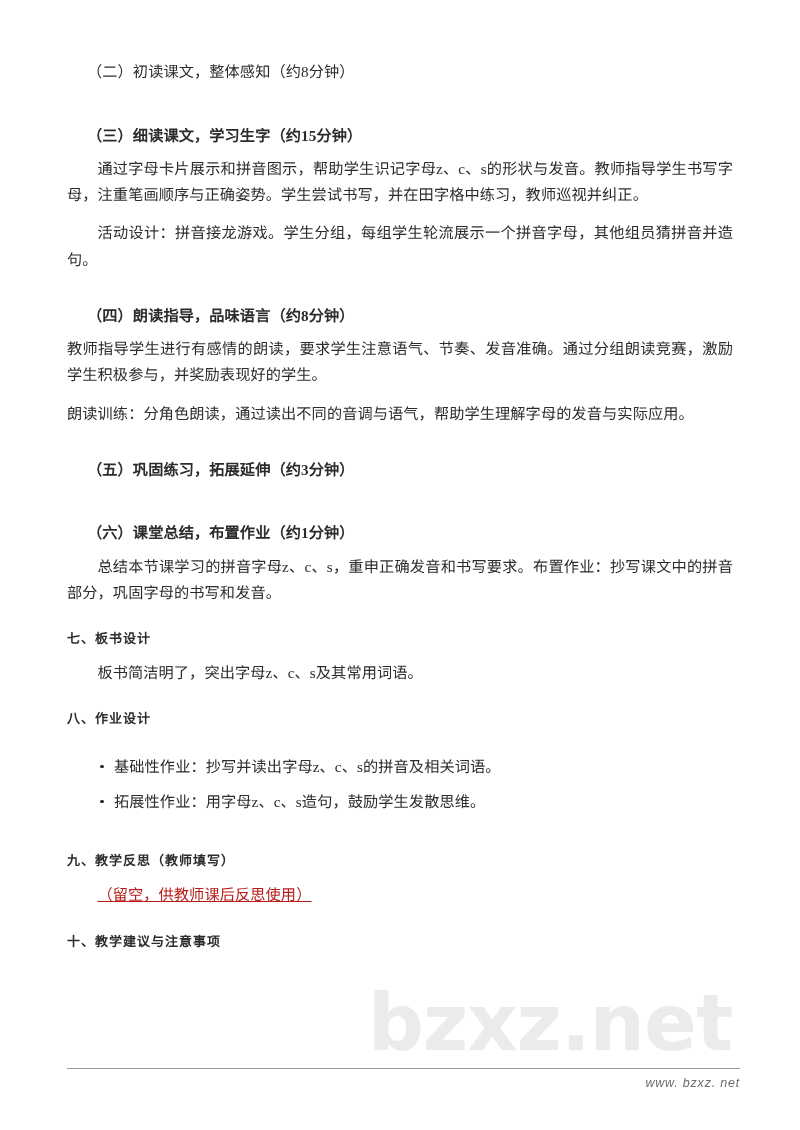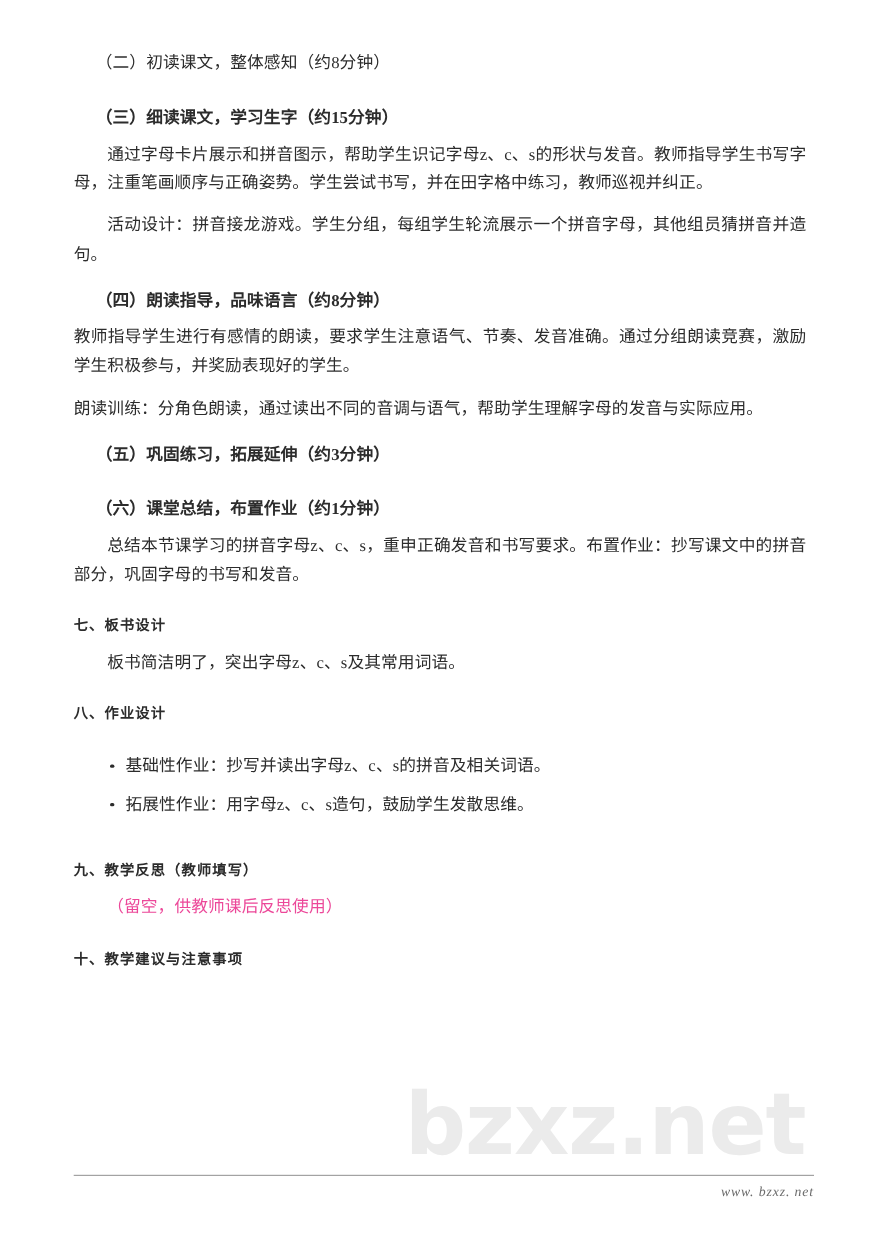--- a/index.html
+++ b/index.html
@@ -41,43 +41,44 @@
 
   .content {
     position: relative;
     z-index: 2;
   }
 
   
   .sub-head {
     font-size: 15.2px;
     line-height: 1.55;
-    margin: 0 0 2px 0;
+    margin: 14px 0 2px 0;
     padding-left: 20px;
     font-weight: bold;
     letter-spacing: 0.1px;
   }
   .sub-head.plain {
     font-weight: normal;
   }
 
   p.body-text {
     font-size: 15.2px;
     line-height: 1.72;
     margin: 0;
     text-align: justify;
     text-justify: inter-ideograph;
     letter-spacing: 0.1px;
   }
   p.indent {
     text-indent: 2em;
   }
   p.muted {
-    color: #ec4899;
+    color: #b91c1c;
     text-indent: 2em;
+    text-decoration: underline;
   }
 
   .gap-xs { height: 7px; }
   .gap-s  { height: 12px; }
   .gap-m  { height: 17px; }
   .gap-l  { height: 24px; }
 
   h2.major-head {
     font-size: 13px;
     line-height: 1.4;
@@ -120,21 +121,21 @@
     z-index: 3;
   }
   .footer-rule {
     height: 0;
     border-top: 1.4px solid #9a9a9a;
     width: 100%;
   }
   .footer-url {
     margin-top: 7px;
     text-align: right;
-    font-family: Liberation Serif, serif;
+    font-family: Liberation Sans, sans-serif;
     font-style: italic;
     font-size: 12.5px;
     color: #6b6b6b;
     letter-spacing: 0.8px;
   }
 </style>
 </head>
 <body>
 
 <div class="watermark">bzxz.net</div>

